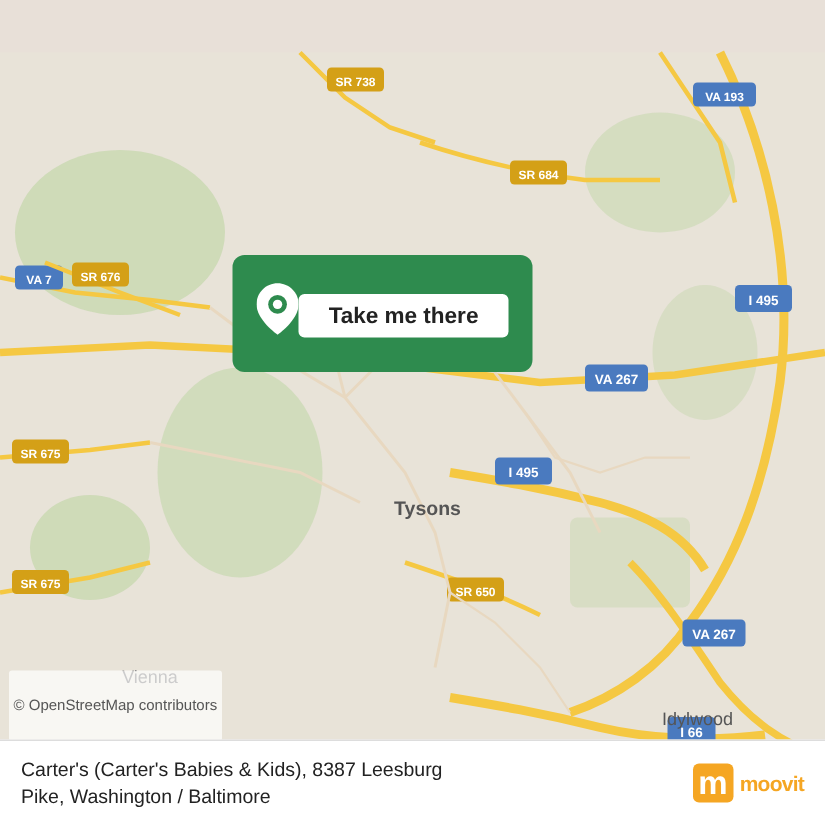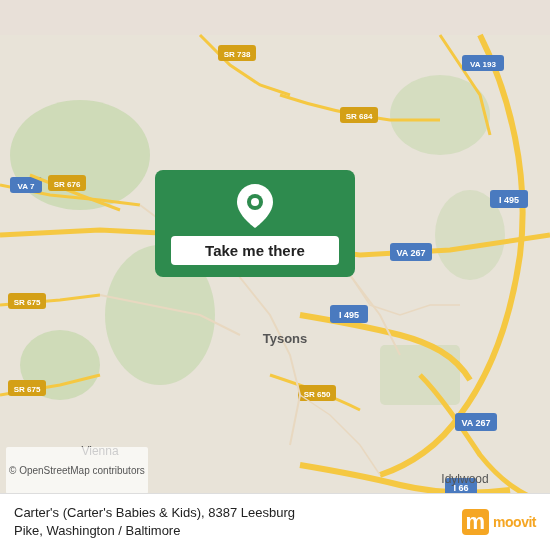--- a/index.html
+++ b/index.html
@@ -38,21 +38,21 @@
       align-items: center;
       z-index: 10;
     }
 
     #green-box {
       background: #2e8b4e;
       border-radius: 8px;
       width: 200px;
       padding: 14px 16px 12px 16px;
       display: flex;
-      flex-direction: column;
+      flex-direction: row;
       align-items: center;
     }
 
     #location-pin {
       width: 36px;
       height: 44px;
       margin-bottom: 8px;
     }
 
     #take-me-there-btn {

